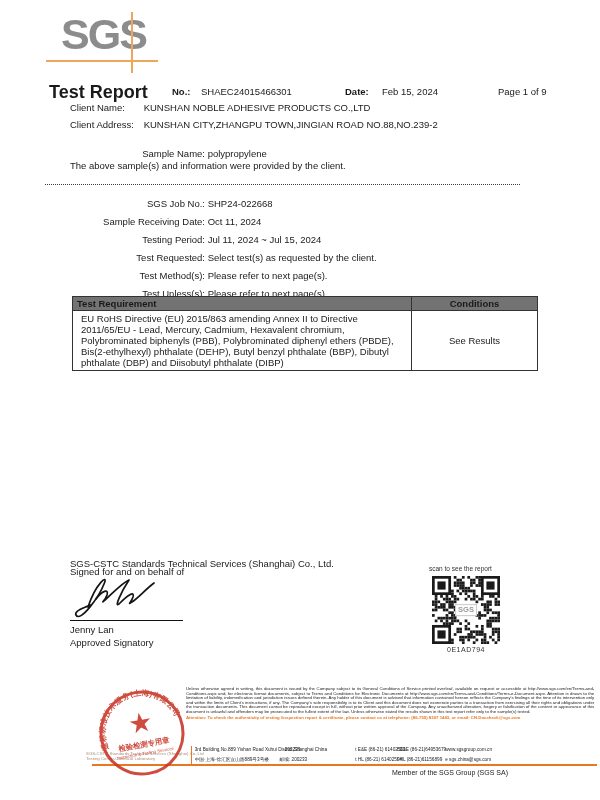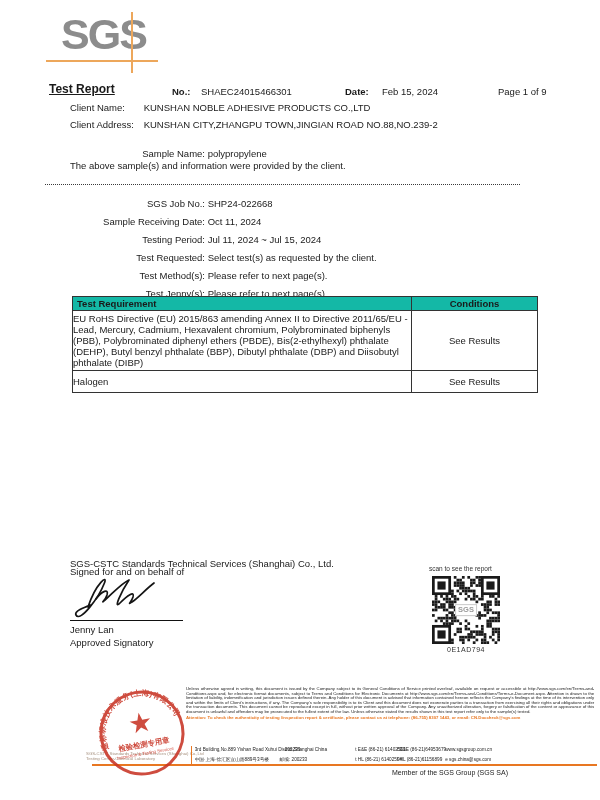--- a/index.html
+++ b/index.html
@@ -15,24 +15,24 @@
   .logo-text{font-size:43px;font-weight:bold;color:#8c8c8c;letter-spacing:-2px;line-height:1;}
   .crop{background:#eda75b;}
   
   .dotline{border-top:1.6px dotted #3a3a3a;height:0;}
   
   .lblcol{display:inline-block;width:135px;text-align:right;}
   .lblcol-sm{display:inline-block;width:71px;}
   
   table.results{border-collapse:collapse;width:466px;font-size:9.5px;border:1.5px solid #333;}
   table.results th,table.results td{border:1px solid #333;vertical-align:middle;}
-  table.results th{background:#14b8a6;padding:1px 4px;font-size:9.5px;}
+  table.results th{background:#737373;padding:1px 4px;font-size:9.5px;}
   th.req-h{text-align:left;}
   th.con-h{text-align:center;width:117px;}
-  td.req-c{padding:2px 0;line-height:1.16;}
+  td.req-c{padding:2px 8px;line-height:1.16;}
   td.con-c{text-align:center;}
   
   .sigline{background:#111;}
   
   .footer-right{position:absolute;left:186px;top:686px;width:408px;height:90px;}
   .footer-right-inner{width:567px;transform:scale(0.72);transform-origin:0 0;position:relative;}
   .disclaimer{font-size:6px;line-height:1.1;text-align:justify;color:#222;}
   .attention{font-size:6px;line-height:1.12;font-weight:bold;color:#e87722;margin-top:1px;}
   .addr-row{position:absolute;font-size:6.5px;white-space:nowrap;color:#222;}
   .addr-row span{position:absolute;white-space:nowrap;}
@@ -46,21 +46,21 @@
     border:1px solid #c9c9c9;line-height:1.3;
   }
 </style>
 </head>
 <body>
 
 <div class="abs logo-text" style="left:61px;top:13px;">SGS</div>
 <div class="abs crop" style="left:46px;top:60px;width:112px;height:1.6px;"></div>
 <div class="abs crop" style="left:131px;top:12px;width:1.6px;height:61px;"></div>
 
-<div class="abs bold" style="left:49px;top:82px;font-size:12px;text-decoration:underline;">Test Report</div>
+<div class="abs bold" style="left:49px;top:82px;font-size:18px;">Test Report</div>
 <div class="abs t95 bold" style="left:172px;top:86px;">No.:</div>
 <div class="abs t95" style="left:201px;top:86px;">SHAEC24015466301</div>
 <div class="abs t95 bold" style="left:345px;top:86px;">Date:</div>
 <div class="abs t95" style="left:382px;top:86px;">Feb 15, 2024</div>
 <div class="abs t95" style="left:498px;top:86px;">Page 1 of 9</div>
 
 <div class="abs t95" style="left:70px;top:102px;">
   <span class="lblcol-sm">Client Name:</span>
   <span>KUNSHAN NOBLE ADHESIVE PRODUCTS CO.,LTD</span>
 </div>
@@ -90,37 +90,33 @@
 </div>
 <div class="abs t95" style="left:70px;top:252px;">
   <span class="lblcol">Test Requested:</span>
   <span>Select test(s) as requested by the client.</span>
 </div>
 <div class="abs t95" style="left:70px;top:270px;">
   <span class="lblcol">Test Method(s):</span>
   <span>Please refer to next page(s).</span>
 </div>
 <div class="abs t95" style="left:70px;top:288px;">
-  <span class="lblcol">Test Jenny(s):</span>
+  <span class="lblcol">Test Unless(s):</span>
   <span>Please refer to next page(s).</span>
 </div>
 
 <div class="abs" style="left:72px;top:296px;">
   <table class="results">
     <tbody>
         <tr>
       <th class="req-h">Test Requirement</th>
       <th class="con-h">Conditions</th>
     </tr>
     <tr>
       <td class="req-c" style="white-space:normal;">EU RoHS Directive (EU) 2015/863 amending Annex II to Directive 2011/65/EU - Lead, Mercury, Cadmium, Hexavalent chromium, Polybrominated biphenyls (PBB), Polybrominated diphenyl ethers (PBDE), Bis(2-ethylhexyl) phthalate (DEHP), Butyl benzyl phthalate (BBP), Dibutyl phthalate (DBP) and Diisobutyl phthalate (DIBP)</td>
-      <td class="con-c">See Results</td>
-    </tr>
-    <tr>
-      <td class="req-c" style="height:17px;">Halogen</td>
       <td class="con-c">See Results</td>
     </tr>
   </tbody>
     </table>
 </div>
 
 <div class="abs t95" style="left:70px;top:566px;">Signed for and on behalf of</div>
 <div class="abs t95" style="left:70px;top:558px;">SGS-CSTC Standards Technical Services (Shanghai) Co., Ltd.</div>
 <div class="abs" style="left:72px;top:571px;">
   <svg width="120" height="50" viewBox="0 0 120 50">

